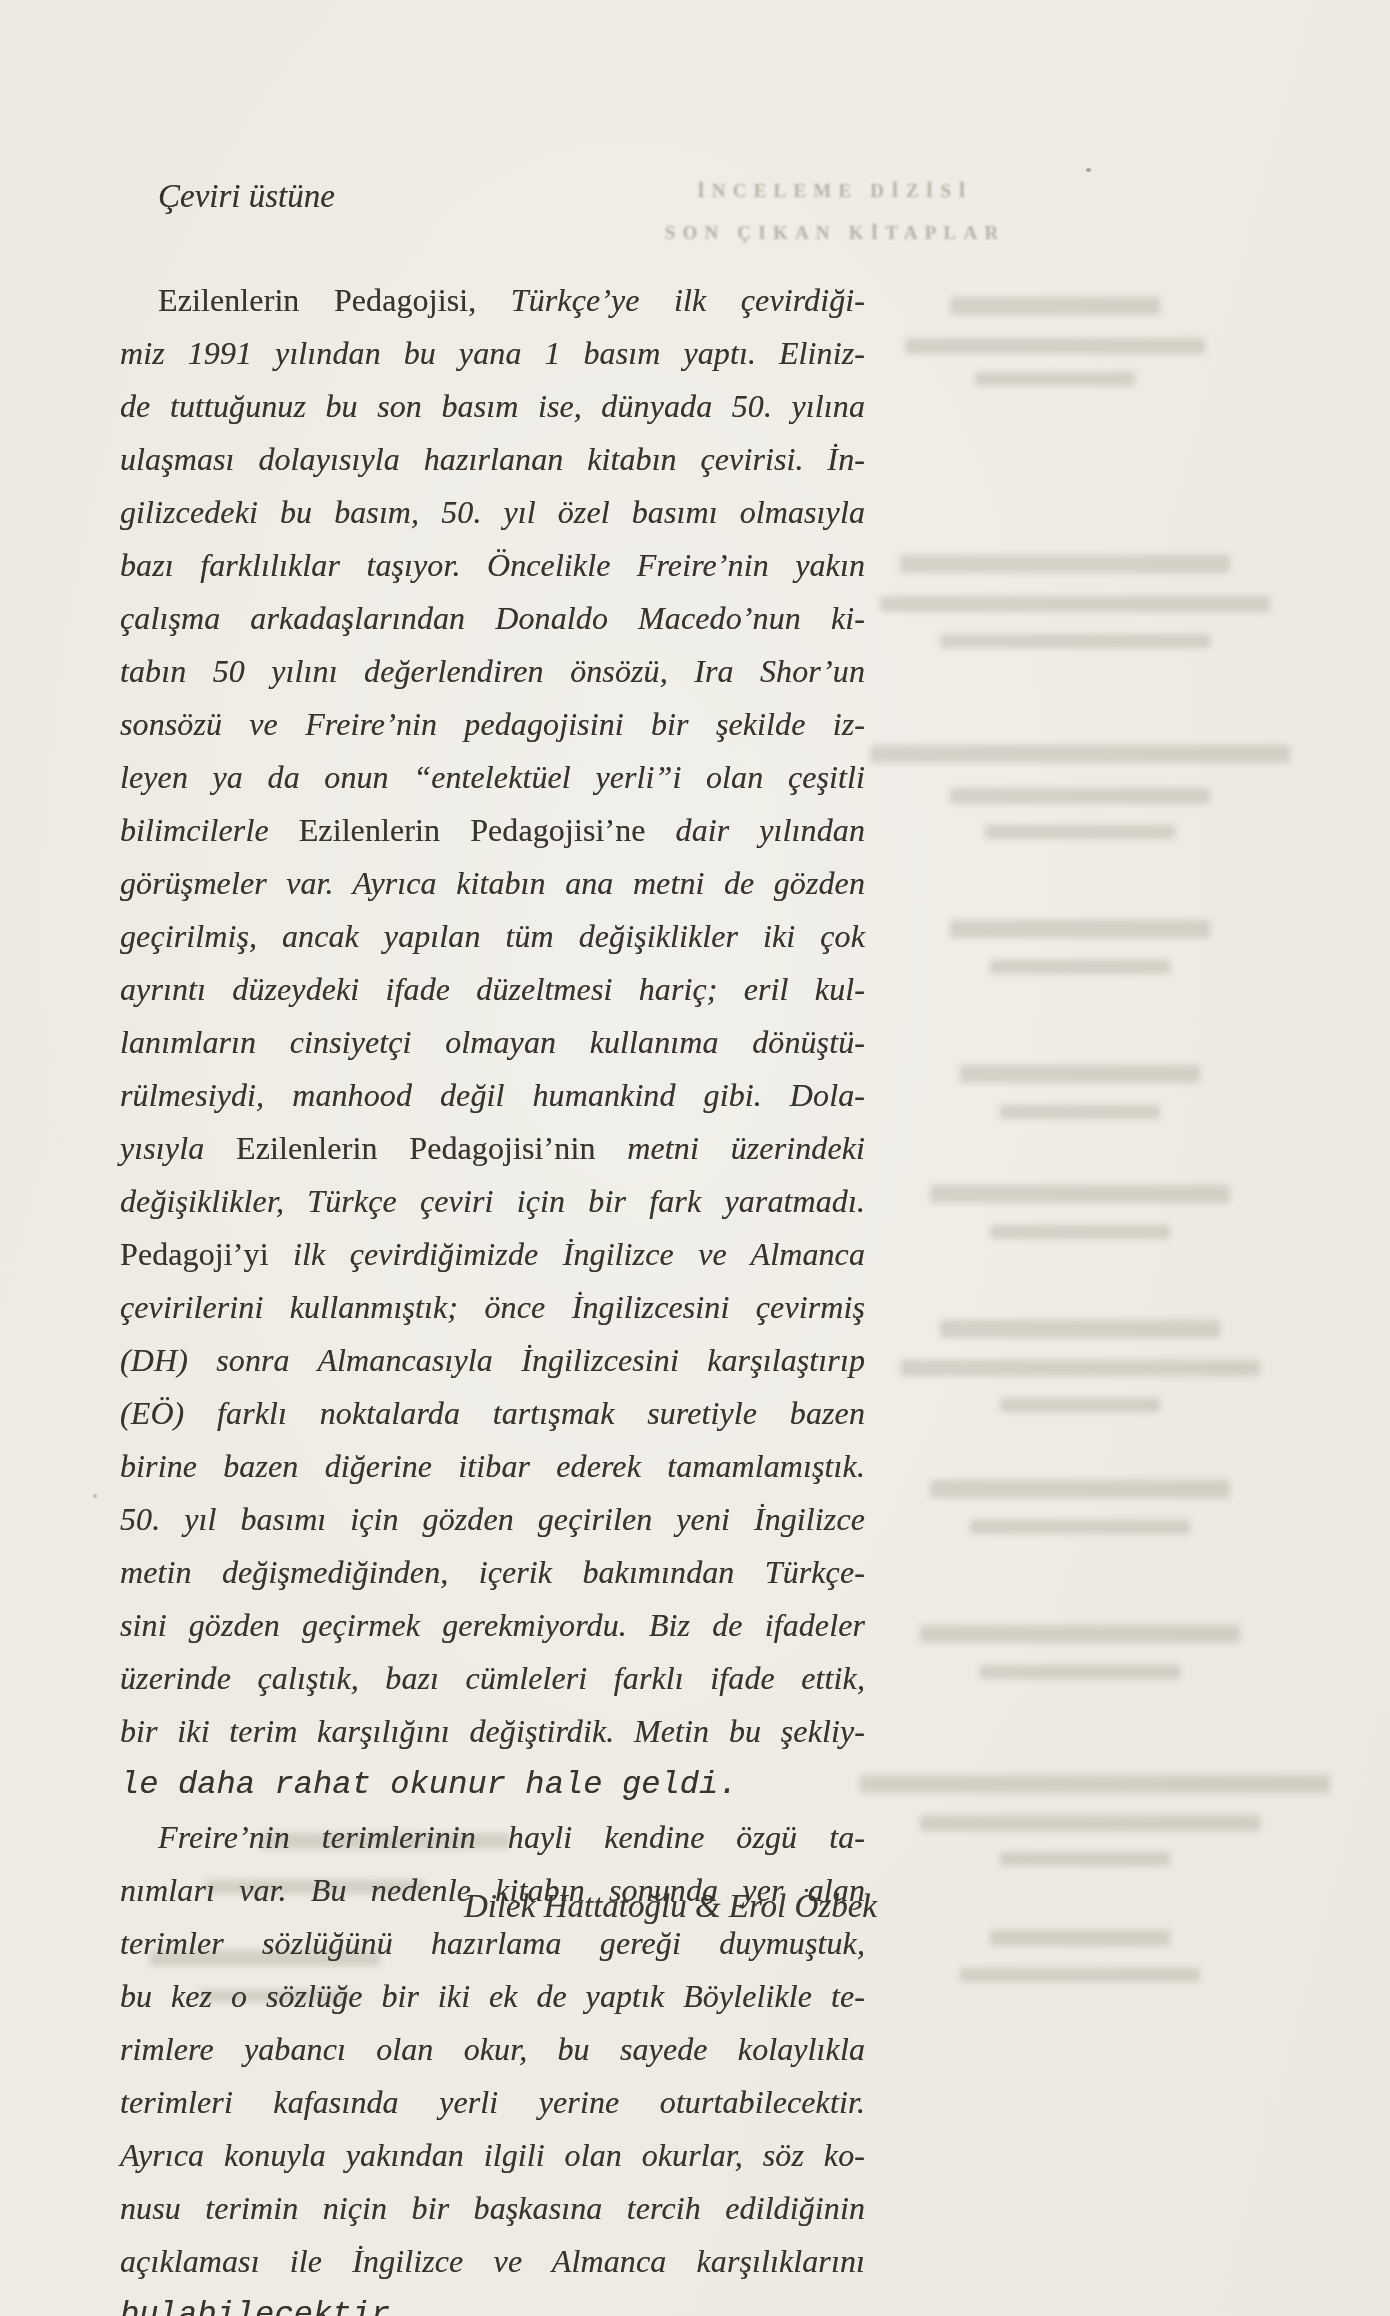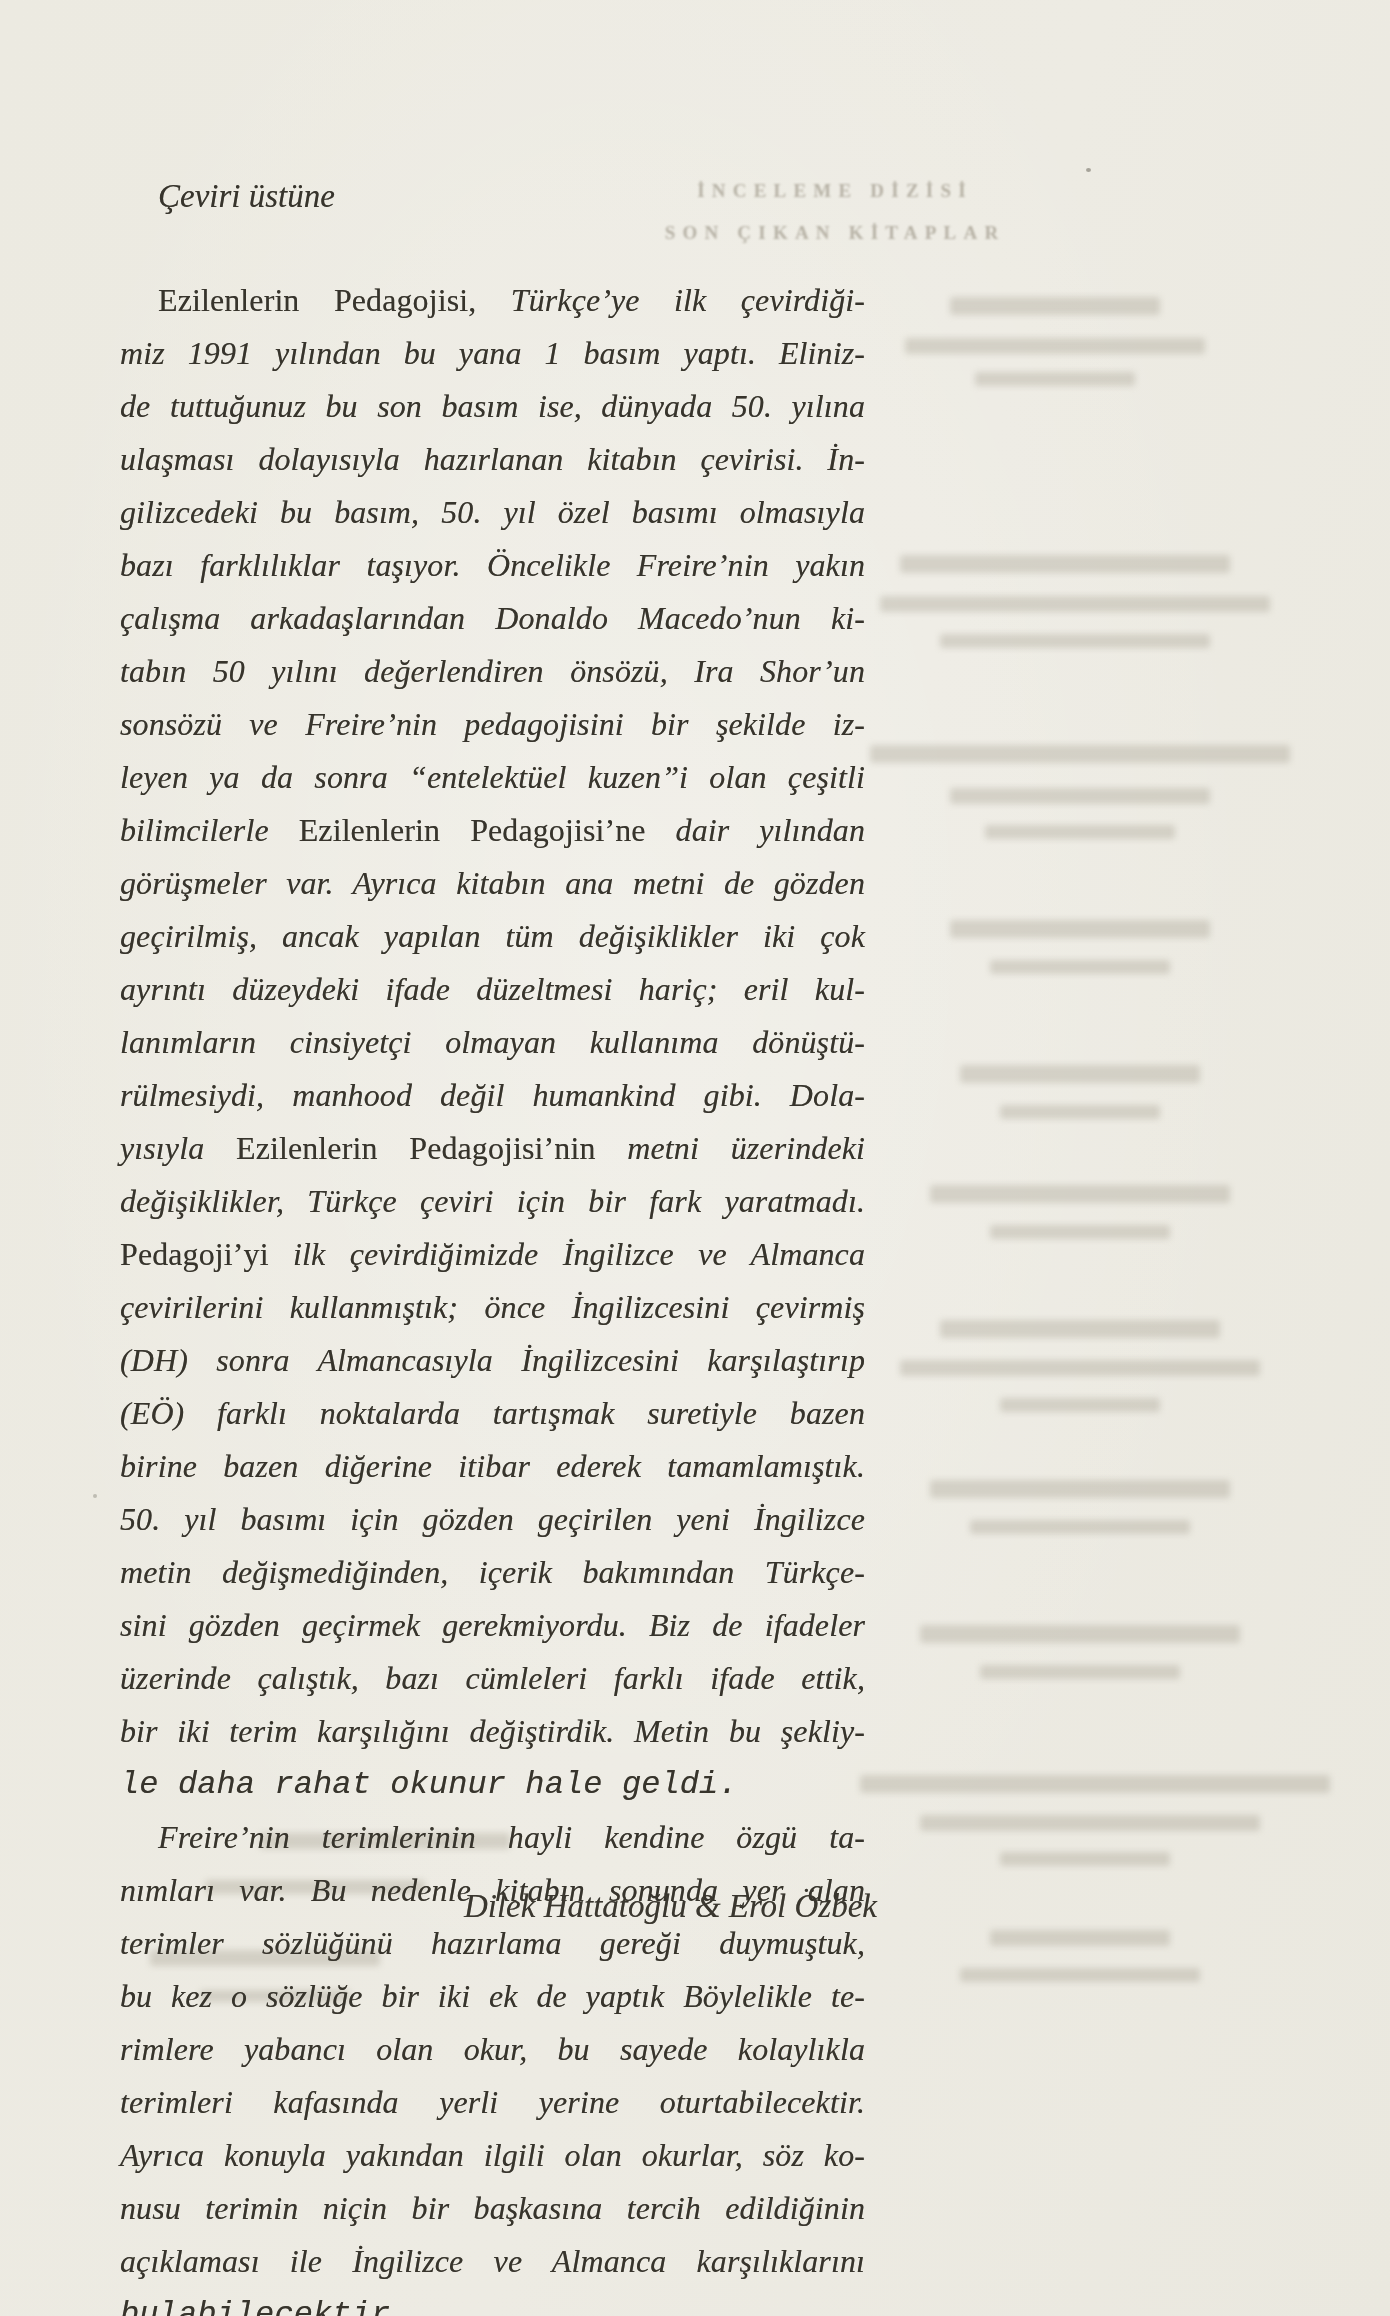--- a/index.html
+++ b/index.html
@@ -146,21 +146,21 @@
   <div class="text-block">
       <div class="line indent"><span class="rm">Ezilenlerin Pedagojisi,</span><span> Türkçe’ye ilk çevirdiği-</span></div>
       <div class="line"><span>miz 1991 yılından bu yana 1 basım yaptı. Eliniz-</span></div>
       <div class="line"><span>de tuttuğunuz bu son basım ise, dünyada 50. yılına</span></div>
       <div class="line"><span>ulaşması dolayısıyla hazırlanan kitabın çevirisi. İn-</span></div>
       <div class="line"><span>gilizcedeki bu basım, 50. yıl özel basımı olmasıyla</span></div>
       <div class="line"><span>bazı farklılıklar taşıyor. Öncelikle Freire’nin yakın</span></div>
       <div class="line"><span>çalışma arkadaşlarından Donaldo Macedo’nun ki-</span></div>
       <div class="line"><span>tabın 50 yılını değerlendiren önsözü, Ira Shor’un</span></div>
       <div class="line"><span>sonsözü ve Freire’nin pedagojisini bir şekilde iz-</span></div>
-      <div class="line"><span>leyen ya da sonra “entelektüel kuzen”i olan çeşitli</span></div>
+      <div class="line"><span>leyen ya da onun “entelektüel yerli”i olan çeşitli</span></div>
       <div class="line"><span>bilimcilerle </span><span class="rm">Ezilenlerin Pedagojisi’ne</span><span> dair yılından</span></div>
       <div class="line"><span>görüşmeler var. Ayrıca kitabın ana metni de gözden</span></div>
       <div class="line"><span>geçirilmiş, ancak yapılan tüm değişiklikler iki çok</span></div>
       <div class="line"><span>ayrıntı düzeydeki ifade düzeltmesi hariç; eril kul-</span></div>
       <div class="line"><span>lanımların cinsiyetçi olmayan kullanıma dönüştü-</span></div>
       <div class="line"><span>rülmesiydi, manhood değil humankind gibi. Dola-</span></div>
       <div class="line"><span>yısıyla </span><span class="rm">Ezilenlerin Pedagojisi’nin</span><span> metni üzerindeki</span></div>
       <div class="line"><span>değişiklikler, Türkçe çeviri için bir fark yaratmadı.</span></div>
       <div class="line"><span class="rm">Pedagoji’yi</span><span> ilk çevirdiğimizde İngilizce ve Almanca</span></div>
       <div class="line"><span>çevirilerini kullanmıştık; önce İngilizcesini çevirmiş</span></div>

